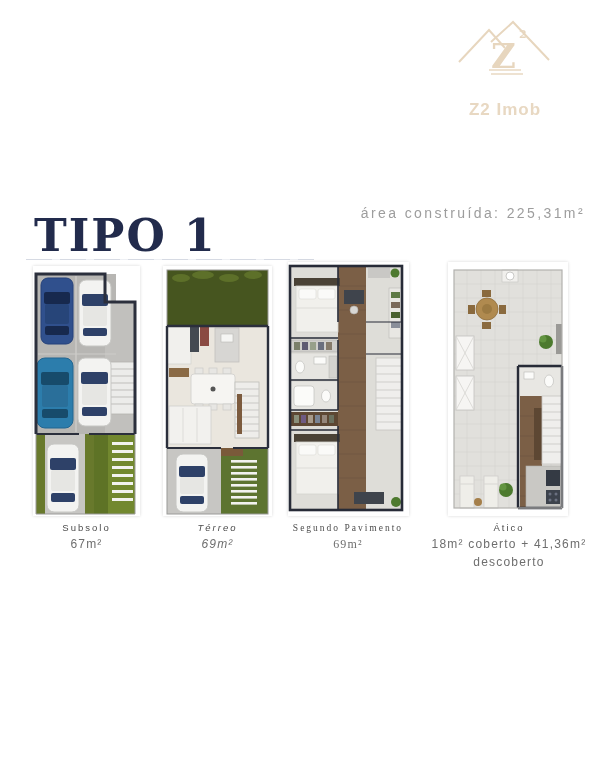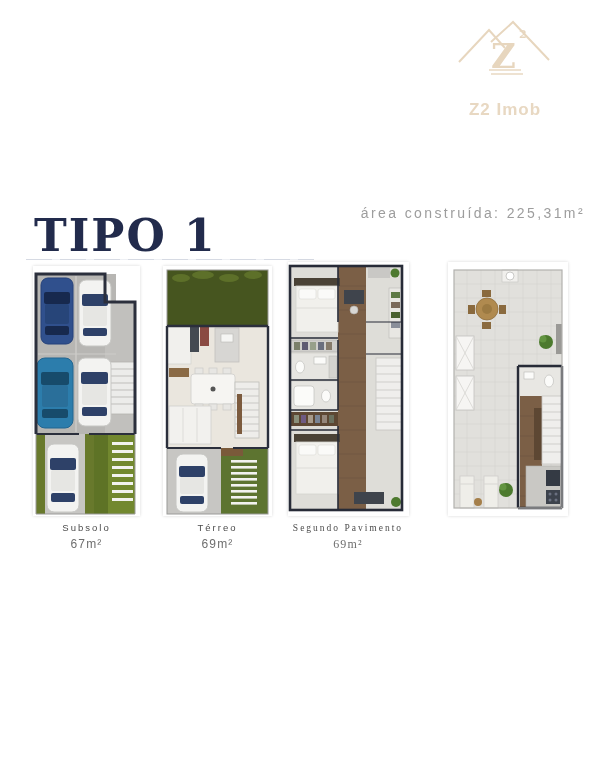--- a/index.html
+++ b/index.html
@@ -30,21 +30,21 @@
   figure .frame{
     background:#ffffff;box-shadow:0 0 3px rgba(0,0,0,.16);line-height:0;
   }
   .plan-subsolo{left:33px;top:266px;width:107px;}
   .plan-terreo{left:163px;top:266px;width:109px;}
   .plan-segundo{left:288px;top:262px;width:121px;}
   .plan-atico{left:448px;top:262px;width:120px;}
   
   .caption{position:absolute;top:521px;text-align:center;line-height:1.5;}
   .cap-1{left:13px;width:147px;}
-  .cap-2{left:143px;width:149px;}
+  .cap-2{left:143px;width:149px;font-style:italic;}
   .cap-3{left:268px;width:160px;font-family:Liberation Serif, serif;}
   .cap-4{left:418px;width:182px;}
   .cap-name{display:block;font-size:9.5px;letter-spacing:2px;color:#4c4c4c;}
   .cap-area{display:block;font-size:12px;letter-spacing:1.2px;color:#6e6e6e;}
 </style>
 </head>
 <body>
 
 <div class="sheet">
 
@@ -446,14 +446,18 @@
     <span class="cap-area">67m²</span>
   </div>
   <div class="caption cap-2">
     <span class="cap-name">Térreo</span>
     <span class="cap-area">69m²</span>
   </div>
   <div class="caption cap-3">
     <span class="cap-name">Segundo Pavimento</span>
     <span class="cap-area">69m²</span>
   </div>
+  <div class="caption cap-4">
+    <span class="cap-name">Ático</span>
+    <span class="cap-area">18m² coberto + 41,36m² descoberto</span>
+  </div>
 
 </div>
 
 </body></html>

